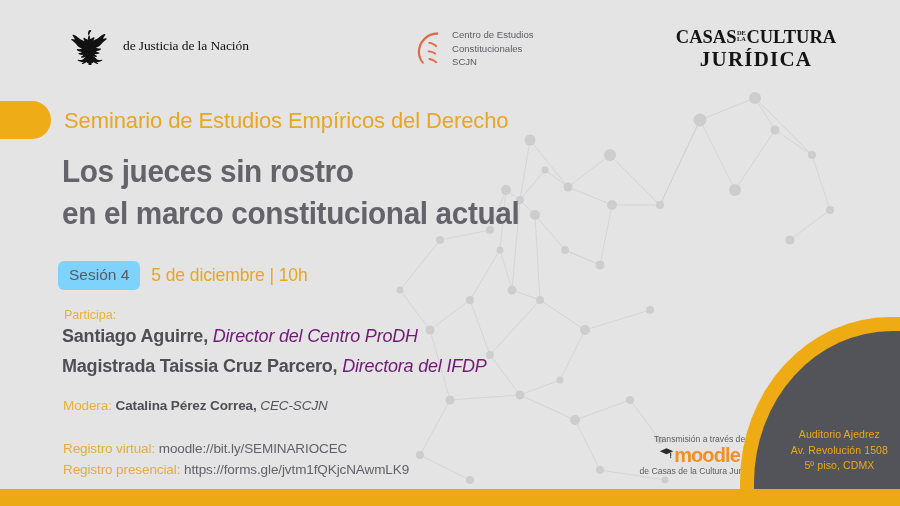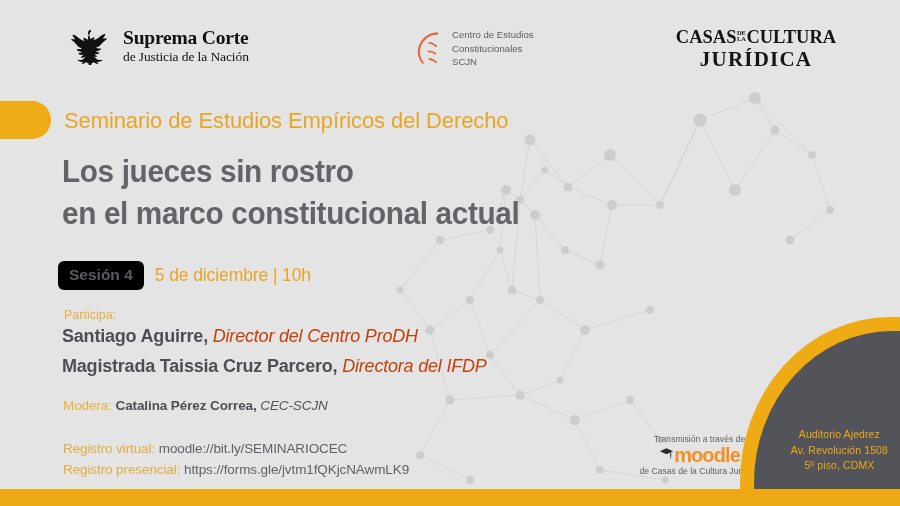--- a/index.html
+++ b/index.html
@@ -211,27 +211,26 @@
 
   .session-row {
     position: absolute;
     left: 58px;
     top: 261px;
     display: flex;
     align-items: center;
     gap: 11px;
   }
   .session-badge {
-    background: #000000;
+    background: #7dd3fc;
     color: #5a5a60;
     font-size: 15.5px;
     padding: 5px 11px 6px 11px;
     border-radius: 6px;
     white-space: nowrap;
-    font-weight: bold;
   }
   .session-date {
     color: #e8a622;
     font-size: 17.5px;
     font-weight: normal;
     white-space: nowrap;
     letter-spacing: -0.1px;
   }
 
   .participa-label {
@@ -247,21 +246,21 @@
     position: absolute;
     left: 62px;
     color: #4e4e54;
     font-size: 18px;
     white-space: nowrap;
     letter-spacing: -0.2px;
   }
   .speaker-1 { top: 326px; }
   .speaker-2 { top: 356px; }
   .speaker .nm { font-weight: bold; }
-  .speaker .rl { font-style: italic; font-weight: normal; color: #c2410c; }
+  .speaker .rl { font-style: italic; font-weight: normal; color: #701a75; }
 
   .modera {
     position: absolute;
     left: 63px;
     top: 398px;
     font-size: 13.5px;
     white-space: nowrap;
     color: #4e4e54;
     letter-spacing: -0.1px;
   }
@@ -396,21 +395,20 @@
   <div class="logos">
 
     <div class="logo-scjn">
       <svg class="eagle" viewBox="0 0 48 40" xmlns="http://www.w3.org/2000/svg">
         <g fill="#111111">
           <path d="M24 4c-1.1 0-2 1.5-2 3.2 0 1.1.4 2 .9 2.6-.6.5-1 1.3-1 2.3 0 .6.1 1.2.4 1.7-1.4-.2-2.6-.8-3.6-1.7-.6-.5-1.4-.2-1.3.6.1.9.6 1.8 1.3 2.5-2.3-.6-4.6-1.9-6.6-3.7-1.4-1.3-3-2.2-4.6-2.7-.8-.2-1.2.5-.7 1.1 1 1.2 1.7 2.4 2.1 3.6-1-.4-2-.6-3-.6-.8 0-1 .8-.4 1.2 2.3 1.5 4 3.3 5.5 5.2 1.3 1.7 3.1 2.8 5.2 3.2-1.4.6-3 .8-4.6.6-.8-.1-1.1.7-.5 1.1 1.5 1 3.2 1.6 5 1.7-.9.6-1.9 1-3 1.2-.8.1-.9.9-.2 1.2 1.4.6 3 .8 4.5.5-.5.7-1.2 1.3-2 1.7-.7.4-.5 1.2.3 1.2 1.4 0 2.7-.4 3.8-1-.1.8-.4 1.5-.9 2.1-.5.6 0 1.3.7 1.1 1.2-.4 2.2-1.2 2.9-2.2.2 1.2.1 2.4-.3 3.5h1.5c.3-1.4.4-2.7.2-4 .8.9 1.8 1.6 3 2 .7.2 1.2-.5.7-1.1-.5-.6-.8-1.3-.9-2.1 1.1.6 2.4 1 3.8 1 .8 0 1-.8.3-1.2-.8-.4-1.5-1-2-1.7 1.5.3 3.1.1 4.5-.5.7-.3.6-1.1-.2-1.2-1.1-.2-2.1-.6-3-1.2 1.8-.1 3.5-.7 5-1.7.6-.4.3-1.2-.5-1.1-1.6.2-3.2 0-4.6-.6 2.1-.4 3.9-1.5 5.2-3.2 1.5-1.9 3.2-3.7 5.5-5.2.6-.4.4-1.2-.4-1.2-1 0-2 .2-3 .6.4-1.2 1.1-2.4 2.1-3.6.5-.6.1-1.3-.7-1.1-1.6.5-3.2 1.4-4.6 2.7-2 1.8-4.3 3.1-6.6 3.7.7-.7 1.2-1.6 1.3-2.5.1-.8-.7-1.1-1.3-.6-1 .9-2.2 1.5-3.6 1.7.3-.5.4-1.1.4-1.7 0-1-.4-1.8-1-2.3.5-.6.9-1.5.9-2.6C26 5.5 25.1 4 24 4z"></path>
           <path d="M24 29.5c-2.4 0-4.6 1.1-6.1 2.9-.9 1-2.2 1.6-3.6 1.6-.7 0-1.3-.1-1.9-.3-.6-.2-1 .5-.5.9 1.1.9 2.5 1.4 4 1.4.6 0 1.2-.1 1.7-.2-.4.5-.9 1-1.5 1.3-.6.3-.3 1.1.3 1 1.5-.2 2.9-.9 3.9-2 .6.7 1.4 1.2 2.3 1.5-.1.5-.1 1 0 1.4h2.8c.1-.4.1-.9 0-1.4.9-.3 1.7-.8 2.3-1.5 1 1.1 2.4 1.8 3.9 2 .6.1.9-.7.3-1-.6-.3-1.1-.8-1.5-1.3.5.1 1.1.2 1.7.2 1.5 0 2.9-.5 4-1.4.5-.4.1-1.1-.5-.9-.6.2-1.2.3-1.9.3-1.4 0-2.7-.6-3.6-1.6-1.5-1.8-3.7-2.9-6.1-2.9z"></path>
         </g>
       </svg>
       <div class="logo-scjn-text">
-        <span class="l1">Suprema Corte</span>
         <span class="l2">de Justicia de la Nación</span>
       </div>
     </div>
 
     <div class="logo-cec">
       <svg class="cec-mark" viewBox="0 0 29 37" xmlns="http://www.w3.org/2000/svg">
         <path d="M22.5 2.2C17.4 2.2 12.2 4.4 8.5 8.2 4.9 11.9 2.8 16.8 2.8 21.8c0 4.4 1.6 8.6 4.5 11.7.8.9 2.1-.2 1.4-1.2-2.4-2.9-3.7-6.5-3.7-10.4 0-4.4 1.8-8.7 5-11.9 3.2-3.3 7.7-5.2 12.4-5.2 1.2 0 1.3-2.6.1-2.6z" fill="#e06a45"></path>
         <path d="M14.2 11.9c-1.1 0-1.2 1.8-.1 1.9 2.5.2 4.8 1.3 6.4 3.1.7.8 2.1-.2 1.5-1.1-1.9-2.3-4.7-3.7-7.8-3.9z" fill="#e06a45"></path>
         <path d="M13.5 20.4c-1.1.1-1.1 1.9 0 1.9 2.3.1 4.5.8 6.3 2.1.9.6 2-.7 1.2-1.4-2.1-1.6-4.7-2.5-7.5-2.6z" fill="#e06a45"></path>
         <path d="M14.4 28c-1.1 0-1.3 1.7-.2 1.9 2.4.4 4.7 1.4 6.5 3 .8.7 2-.4 1.3-1.2-2.1-1.9-4.8-3.2-7.6-3.7z" fill="#e06a45"></path>

